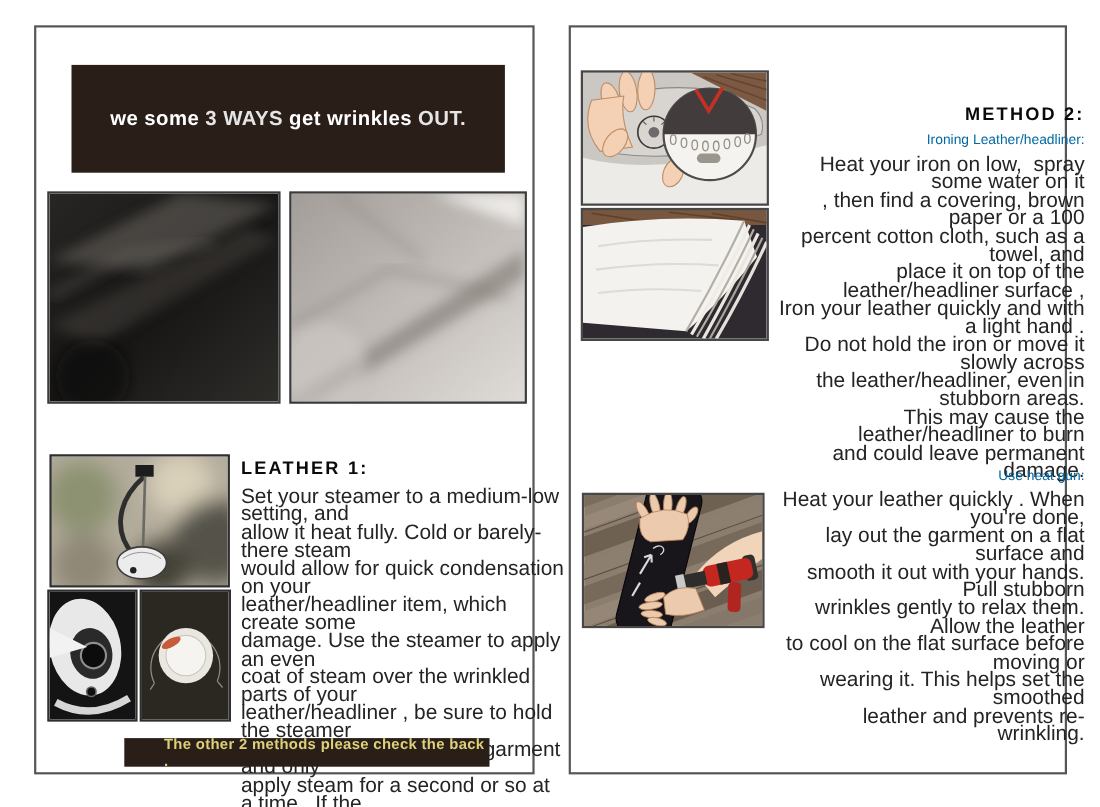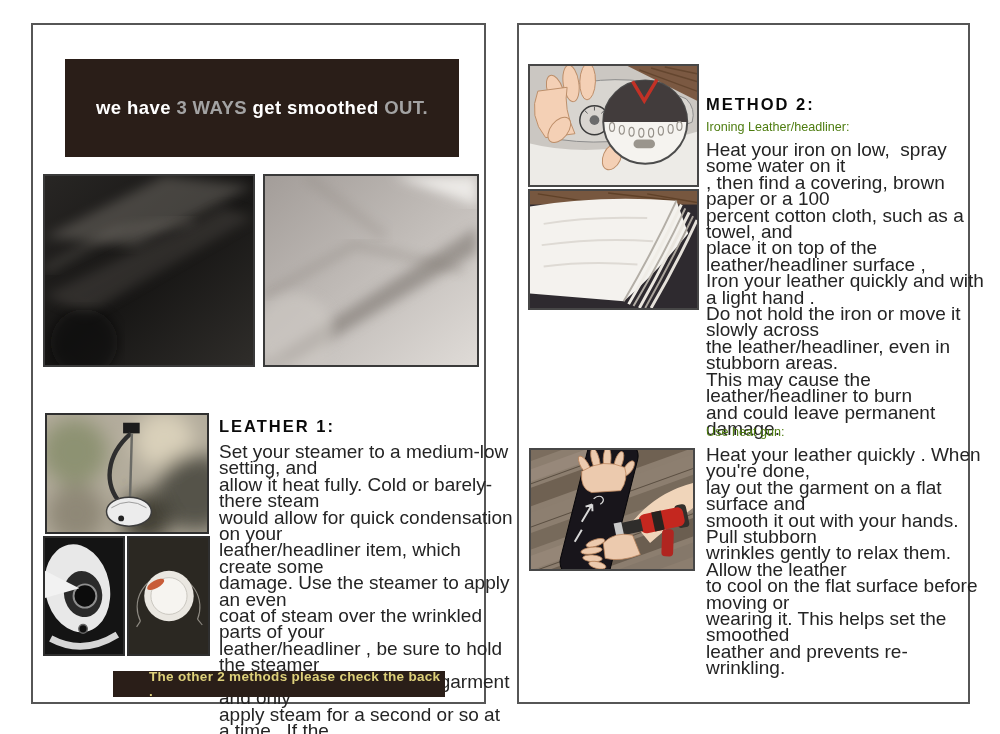--- a/index.html
+++ b/index.html
@@ -1,63 +1,63 @@
 <!DOCTYPE html>
 <html><head>
 <meta charset="utf-8">
 <style>
   html,body { margin:0; padding:0; background:#ffffff; }
   body { width:1000px; height:734px; position:relative; font-family:"Liberation Sans", sans-serif; }
   .canvas { position:absolute; inset:0; background:#ffffff; }
 
   .panel { position:absolute; box-sizing:border-box; background:#ffffff; border:2px solid #565656; }
   .panel.left  { left:31px;  top:23px; width:455px; height:681px; }
-  .panel.right { left:517px; top:23px; width:453px; height:681px; }
+  .panel.right { left:517px; top:23px; width:453px; height:681px;text-align:right; }
 
   .header-box { position:absolute; left:32px; top:34px; width:394px; height:98px;
     background:#2a1e18; color:#ffffff; font-weight:bold; font-size:18.5px; line-height:26px;
     text-align:center; display:flex; flex-direction:column; justify-content:center; letter-spacing:0.4px; }
-  .yellow { color:#a3a3a3;text-align:center; }
+  .yellow { color:#e5e5e5;text-align:center; }
 
   .photo { position:absolute; box-sizing:border-box; border:2px solid #3a3a3a; overflow:hidden; background:#cccccc; }
   .photo svg { display:block; width:100%; height:100%; }
 
   #photo-dark    { left:10px;  top:149px; width:212px; height:193px; }
   #photo-grey    { left:230px; top:149px; width:216px; height:193px; }
   #photo-steamer { left:12px;  top:388px; width:164px; height:121px; border-color:#2f2f2f; }
   #photo-nozzle  { left:10px;  top:511px; width:82px;  height:120px; border-color:#2f2f2f; }
   #photo-dial    { left:94px;  top:511px; width:83px;  height:120px; border-color:#2f2f2f; }
 
   #photo-iron    { left:9px;  top:39px;  width:171px; height:123px; border-color:#474747; }
   #photo-towel   { left:9px;  top:164px; width:171px; height:121px; border-color:#474747; }
   #photo-heatgun { left:10px; top:423px; width:166px; height:123px; border-color:#474747; }
 
   .method { position:absolute; color:#1f1f1f; }
   .method h2 { margin:0; font-size:16.5px; letter-spacing:2px; color:#0a0a0a; font-weight:bold; }
-  .subtitle { font-size:12.6px; margin-top:11px; color:#4d7c0f; }
+  .subtitle { font-size:12.6px; margin-top:11px; color:#0369a1; }
   .mbody { font-size:19px; line-height:16.4px; margin-top:8px; white-space:pre-line; color:#242424; }
 
   #method1 { left:186px; top:392px; width:296px; }
   #method2 { left:187px; top:70px;  width:280px; }
   #method2 .subtitle, #method3 .subtitle { margin-top:6px; }
   #method3 { left:187px; top:394px; width:280px; }
 
   .footer-banner { position:absolute; left:80px; top:646px; width:296px; height:26px;
     background:#2a1e18; color:#ddd07a; font-size:13.5px; font-weight:bold;
     display:flex; align-items:center; justify-content:center; letter-spacing:0.3px;padding-left:36px; }
 </style>
 </head>
 <body>
 
 <div class="canvas">
 
   <section class="panel left">
 
     <div class="header-box">
-      <div><span>we have </span><span class="yellow">3 WAYS</span><span> get smoothed </span><span class="yellow">OUT.</span></div>
+      <div><span>we some </span><span class="yellow">3 WAYS</span><span> get wrinkles </span><span class="yellow">OUT.</span></div>
     </div>
 
     <div class="photo" id="photo-dark">
       <svg viewBox="0 0 212 193" preserveAspectRatio="none">
         <defs>
           <linearGradient id="dlg" x1="0" y1="0" x2="1" y2="1">
             <stop offset="0" stop-color="#282624"></stop>
               <stop offset="0.5" stop-color="#161514"></stop>
               <stop offset="1" stop-color="#2f2d2a"></stop>
           </linearGradient>

